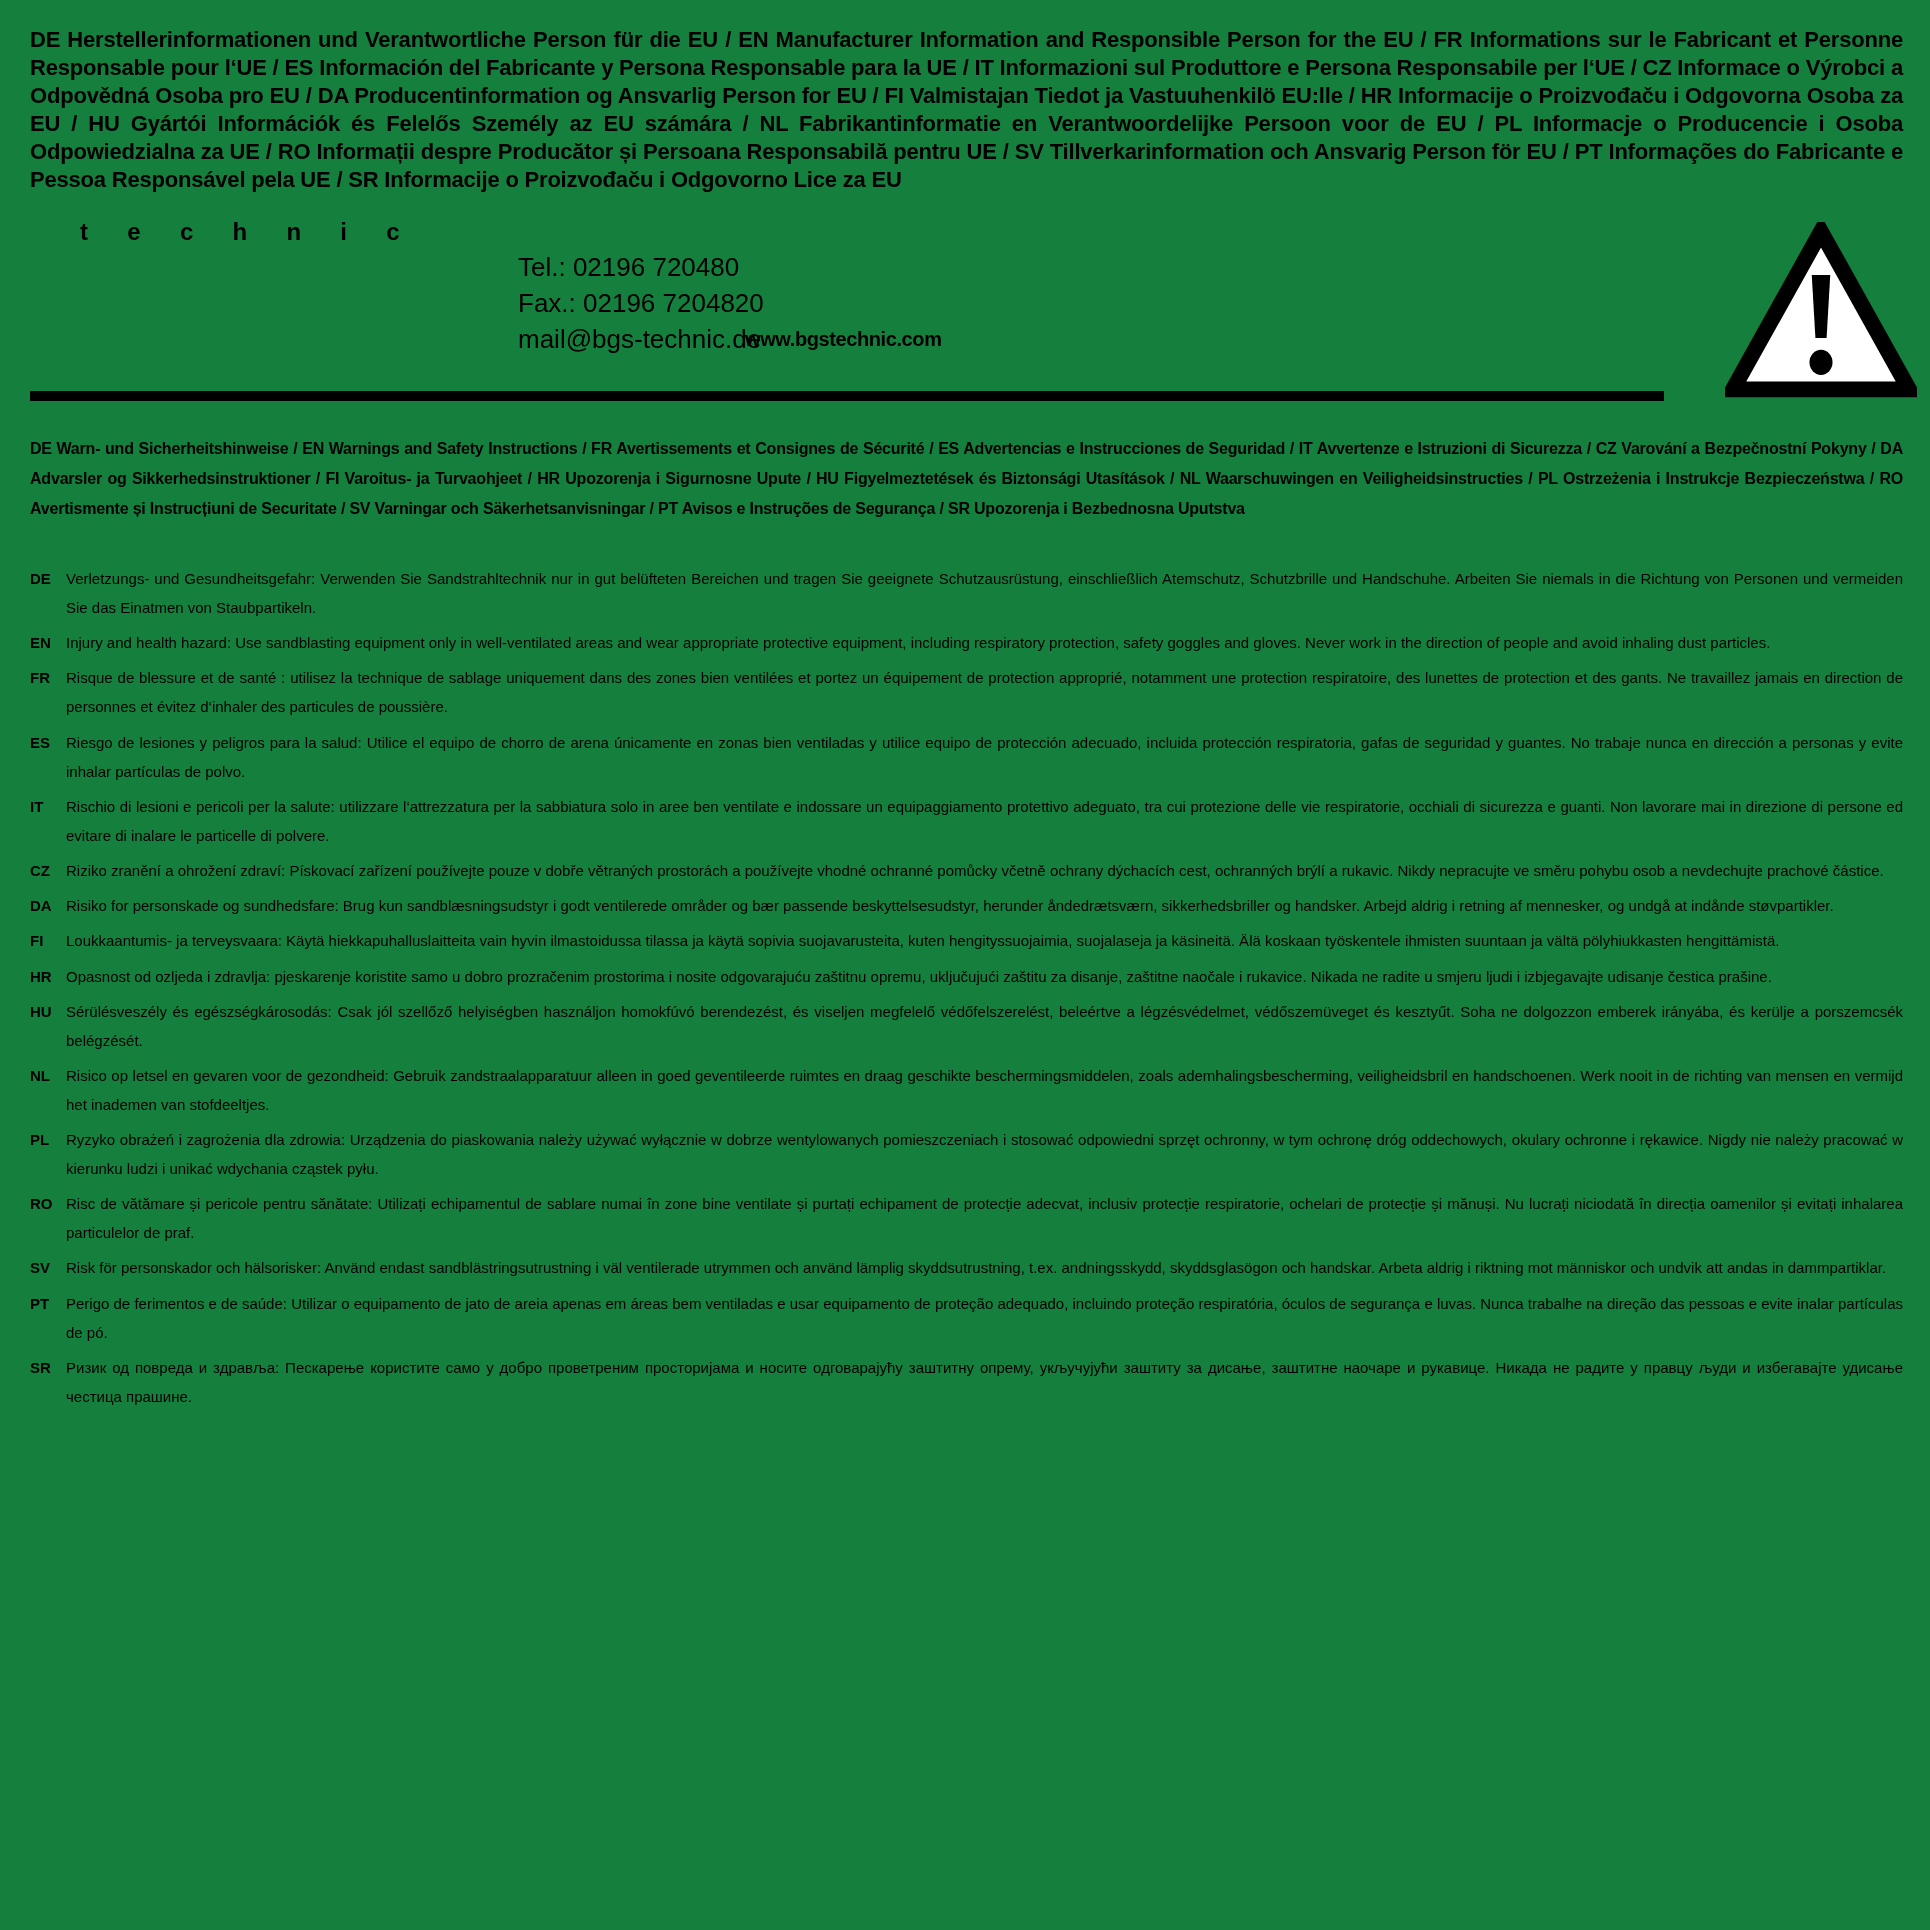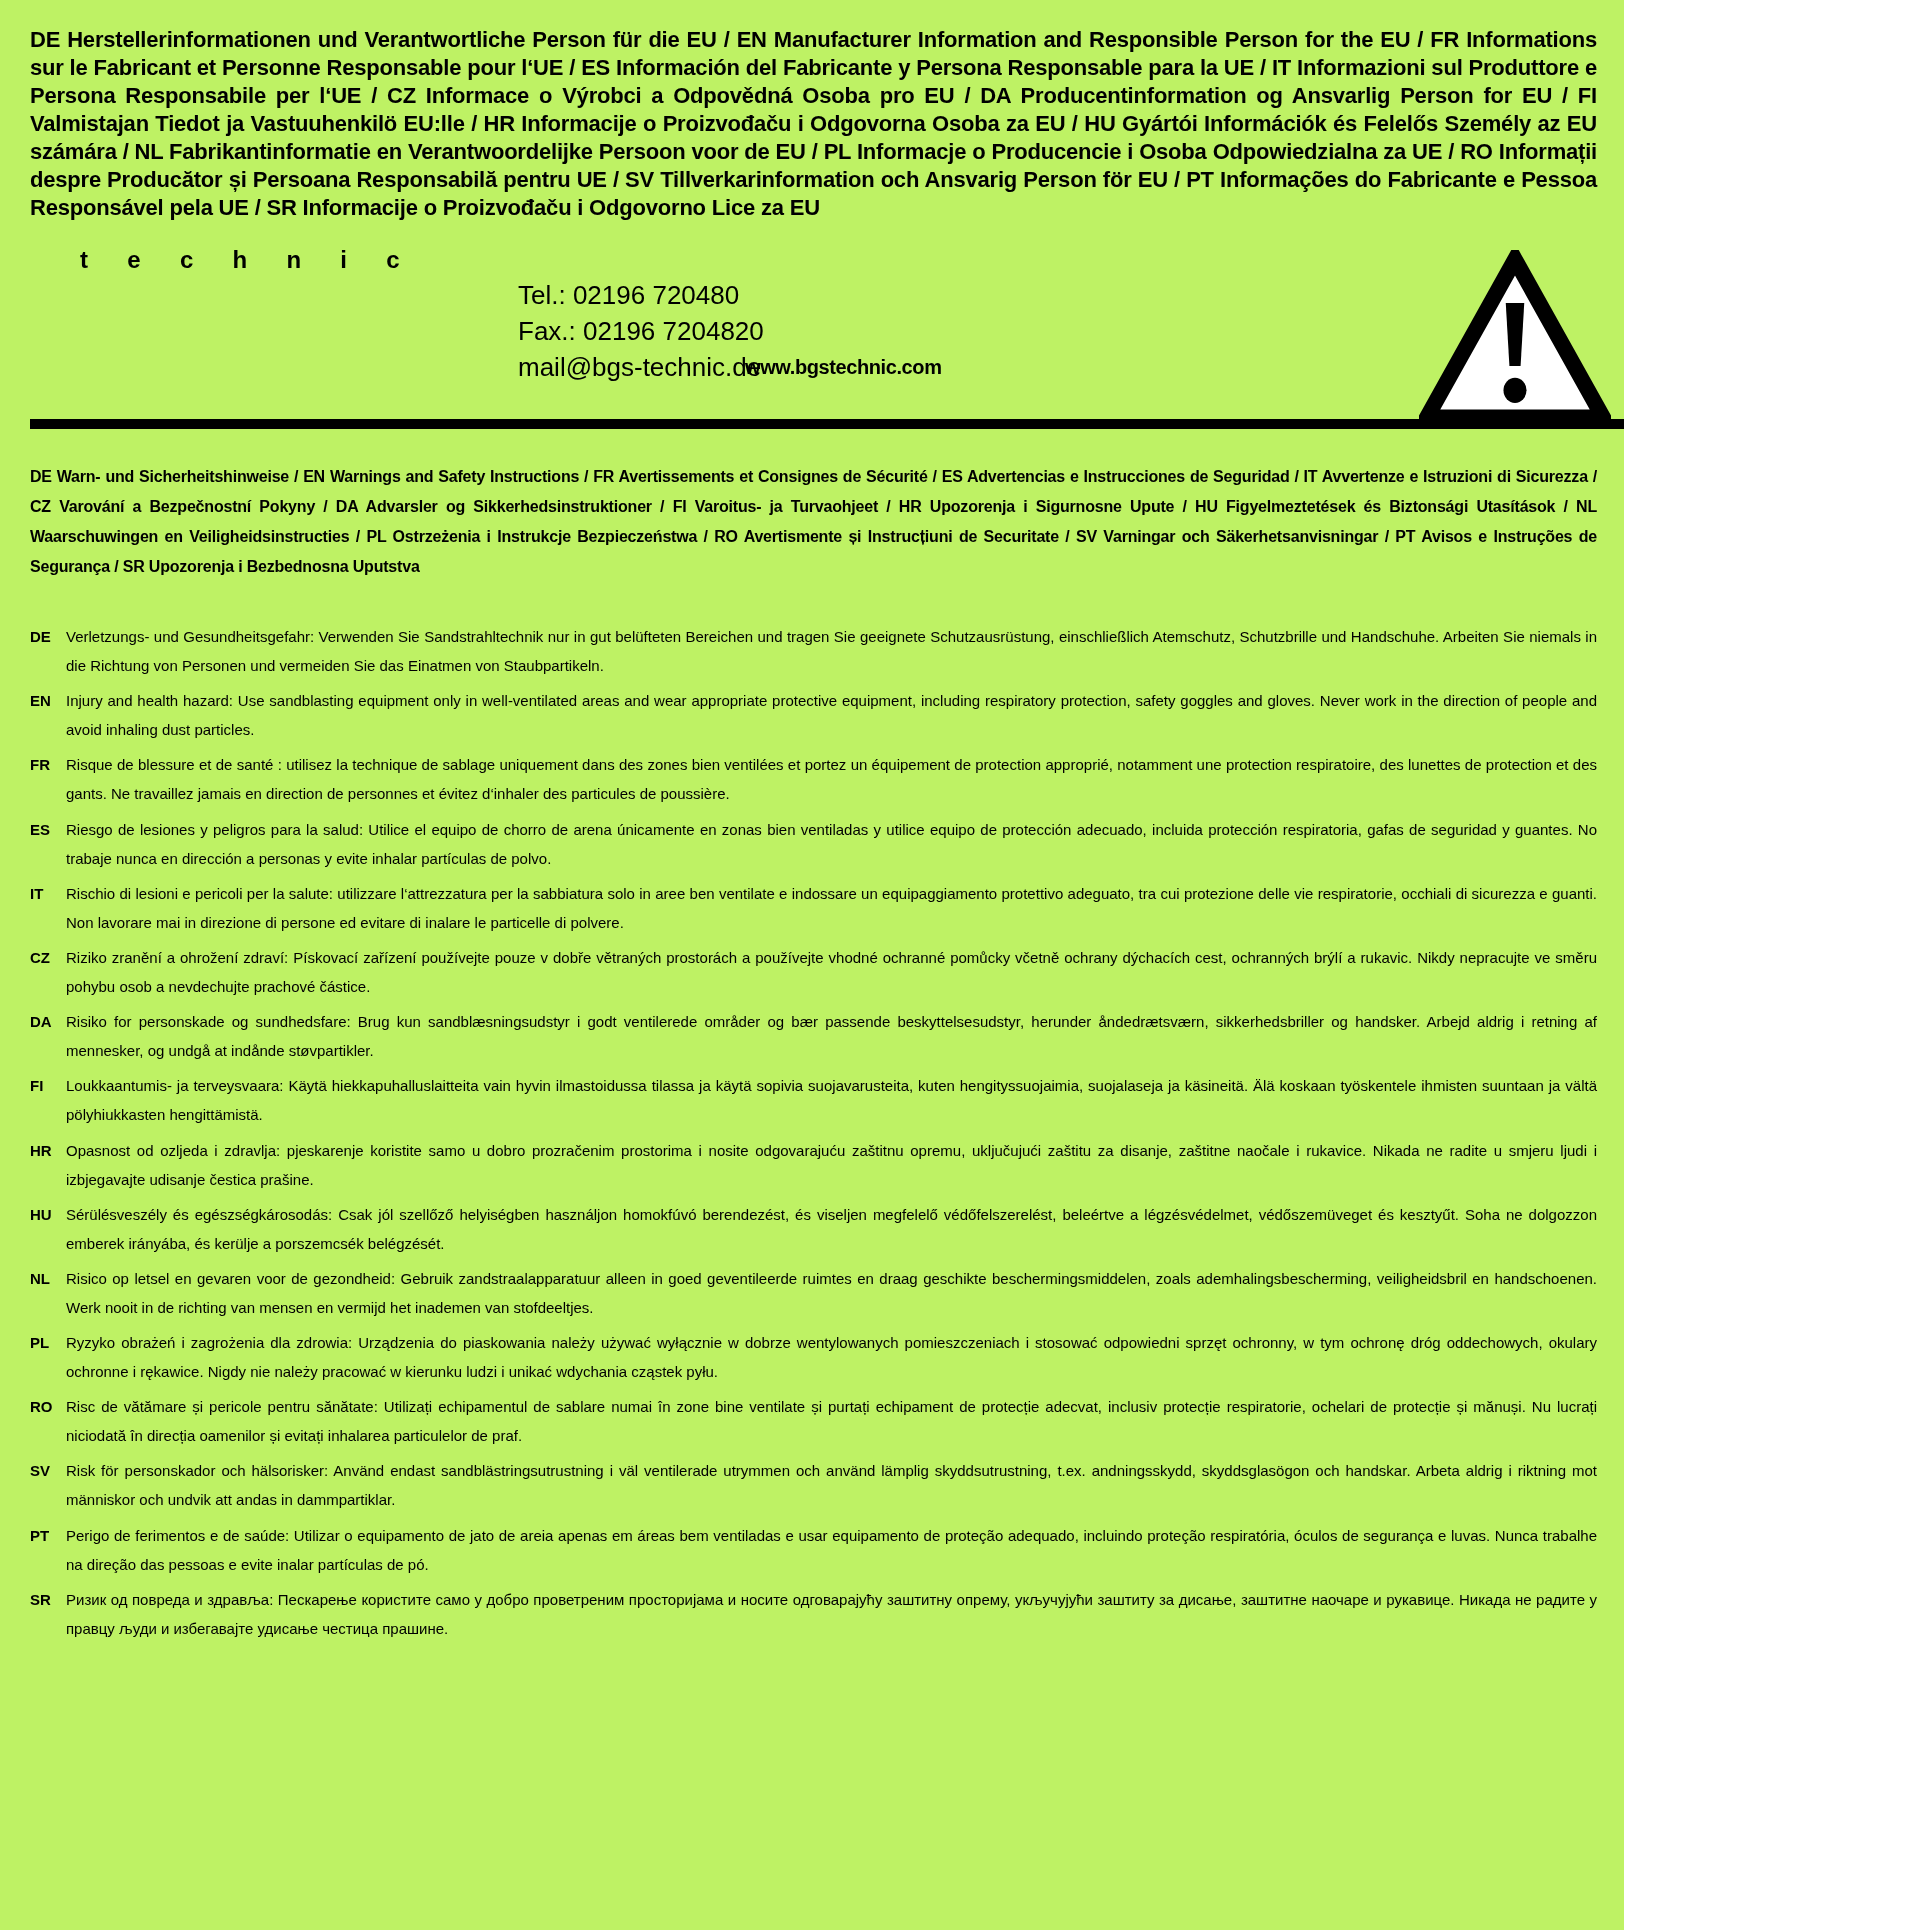--- a/index.html
+++ b/index.html
@@ -1,21 +1,21 @@
 <!DOCTYPE html>
 <html lang="de" style="font-size:12.5px"><head>
 <meta charset="utf-8">
 <style>
   html,body{margin:0;padding:0;background:#fff;}
   .page{
     position:relative;
-    width:1624px;height:1930px;
+    width:1930px;height:1930px;
     box-sizing:border-box;
     padding:26px 27px 16px 30px;
-    background:#bef264;color:#000;
+    background:#15803d;color:#000;
     font-family:"Liberation Sans",sans-serif;
     overflow:hidden;
   }
   .header1{
     margin:0;
     font-size:22px;line-height:28px;
     font-weight:bold;
     letter-spacing:-0.2px;
     text-align:justify;
   }

